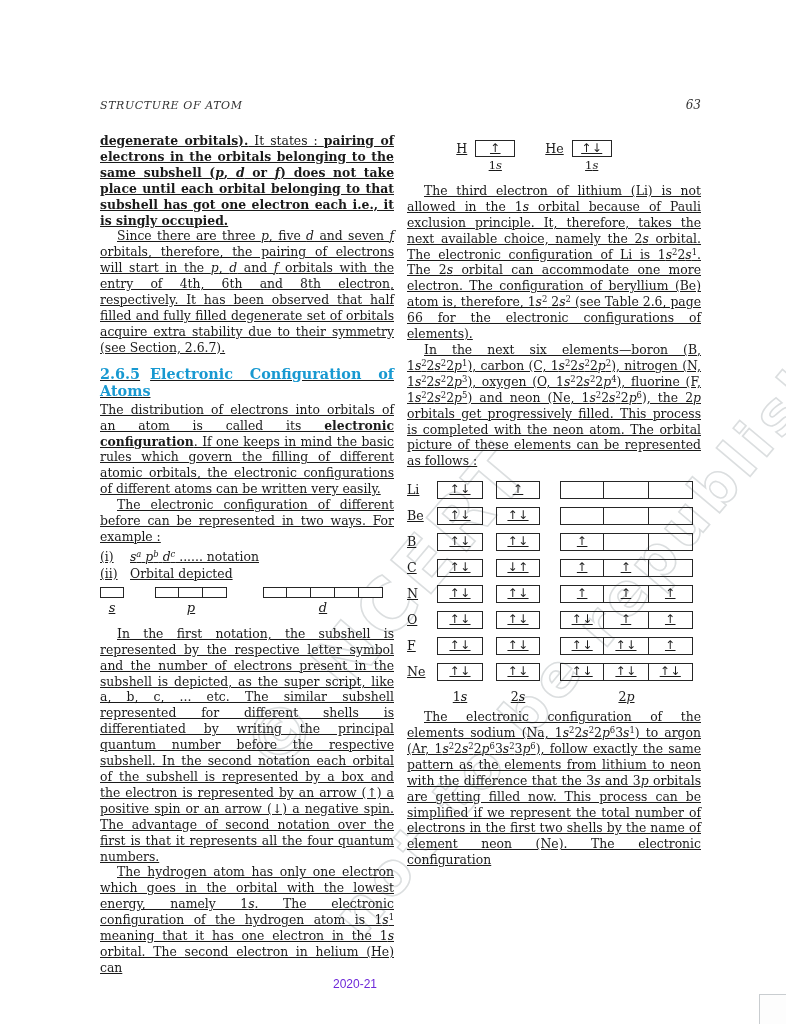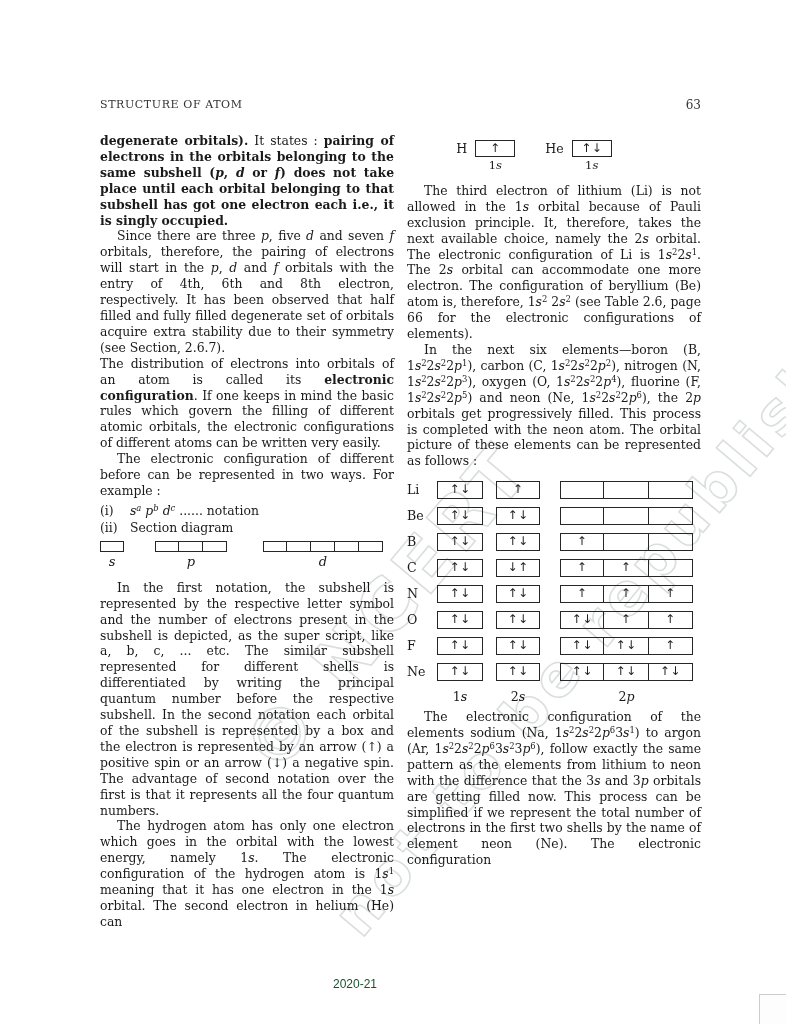--- a/index.html
+++ b/index.html
@@ -24,25 +24,25 @@
     transform: rotate(-50deg);
     transform-origin: left top;
     white-space: nowrap;
     pointer-events: none;
     letter-spacing: 6px;
   }
   .wm1 { left: 225px; top: 735px; font-size: 72px; }
   .wm2 { left: 320px; top: 905px; font-size: 58px; }
 
   .content { position: absolute; left: 100px; top: 98px; width: 601px; }
-  .pg-header { display: flex; justify-content: space-between; align-items: flex-start; }
+  .pg-header { display: flex; justify-content: space-between; align-items: center; font-style: italic; }
   .running-title { font-size: 11px; letter-spacing: 0.6px; color: #343434; }
   .page-num { font-size: 12px; color: #343434; }
 
-  .columns { display: flex; gap: 13px; margin-top: 21px; }
+  .columns { display: flex; gap: 13px; margin-top: 21px; text-decoration: underline; }
   .col { width: 294px; font-size: 12.4px; line-height: 15.9px; text-align: justify; }
   .col p { margin: 0; }
   .ind { text-indent: 17px; }
   .mt9 { margin-top: 9px; }
   sup { font-size: 0.68em; line-height: 0; position: relative; vertical-align: baseline; top: -0.45em; }
 
   .sec-heading { margin: 9px 0 3px; font-size: 14.4px; line-height: 17px; font-weight: bold; }
   .sec-num { margin-right: 10px; }
 
   .dlist { margin: 3px 0 1px; }
@@ -78,21 +78,21 @@
   .opcell { width: 44.3px; }
   .opcell + .opcell { border-left: none; }
   .otlabels { display: flex; margin-top: 2px; }
   .otlabels .sp0 { width: 30px; flex: none; }
   .otlabels .lb { text-align: center; font-size: 12.6px; flex: none; }
   .otlabels .l1 { width: 46px; }
   .otlabels .l2 { width: 44px; margin-left: 13px; }
   .otlabels .l3 { width: 133px; margin-left: 20px; }
 
   .pg-footer { position: absolute; left: 0; top: 977px; width: 710px; text-align: center;
-    font-family: "Liberation Sans", sans-serif; font-size: 12px; color: #14532d; }
+    font-family: "Liberation Sans", sans-serif; font-size: 12px; color: #6d28d9; }
 
   .corner-curl { position: absolute; right: 0; bottom: 0; width: 27px; height: 30px;
     border-top: 1px solid #c9cdd0; border-left: 1px solid #c9cdd0; background: #fdfdfd; }
 </style>
 </head>
 <body>
 
 <div class="page">
 
   <div class="wm wm1">© NCERT</div>
@@ -104,32 +104,35 @@
       <span class="running-title">STRUCTURE OF ATOM</span>
       <span class="page-num">63</span>
     </div>
 
     <div class="columns">
 
       <div class="col">
         <p><b>degenerate orbitals).</b> It states : <b>pairing of electrons in the orbitals belonging to the same subshell (<i>p</i>, <i>d</i> or <i>f</i>) does not take place until each orbital belonging to that subshell has got one electron each i.e., it is singly occupied.</b></p>
         <p class="ind">Since there are three <i>p</i>, five <i>d</i> and seven <i>f</i> orbitals, therefore, the pairing of electrons will start in the <i>p</i>, <i>d</i> and <i>f</i> orbitals with the entry of 4th, 6th and 8th electron, respectively. It has been observed that half filled and fully filled degenerate set of orbitals acquire extra stability due to their symmetry (see Section, 2.6.7).</p>
 
+        <h2 class="sec-heading" style="color: rgb(24, 153, 209);">
+          <span class="sec-num">2.6.5</span><span>Electronic Configuration of Atoms</span>
+        </h2>
 
         <p>The distribution of electrons into orbitals of an atom is called its <b>electronic configuration</b>. If one keeps in mind the basic rules which govern the filling of different atomic orbitals, the electronic configurations of different atoms can be written very easily.</p>
         <p class="ind">The electronic configuration of different before can be represented in two ways. For example :</p>
 
         <div class="dlist">
           <div class="dlist-row">
             <span class="dlist-marker">(i)</span>
             <span><i>s</i><sup><i>a</i></sup> <i>p</i><sup><i>b</i></sup> <i>d</i><sup><i>c</i></sup> ...... notation</span>
           </div>
           <div class="dlist-row">
             <span class="dlist-marker">(ii)</span>
-            <span>Section diagram</span>
+            <span>Orbital depicted</span>
           </div>
         </div>
 
         <div class="spd" id="spd">
             <div class="spd-group">
               <div class="boxrow">
                 <span class="obox"></span>
               </div>
               <div class="spd-label">s</div>
             </div>

